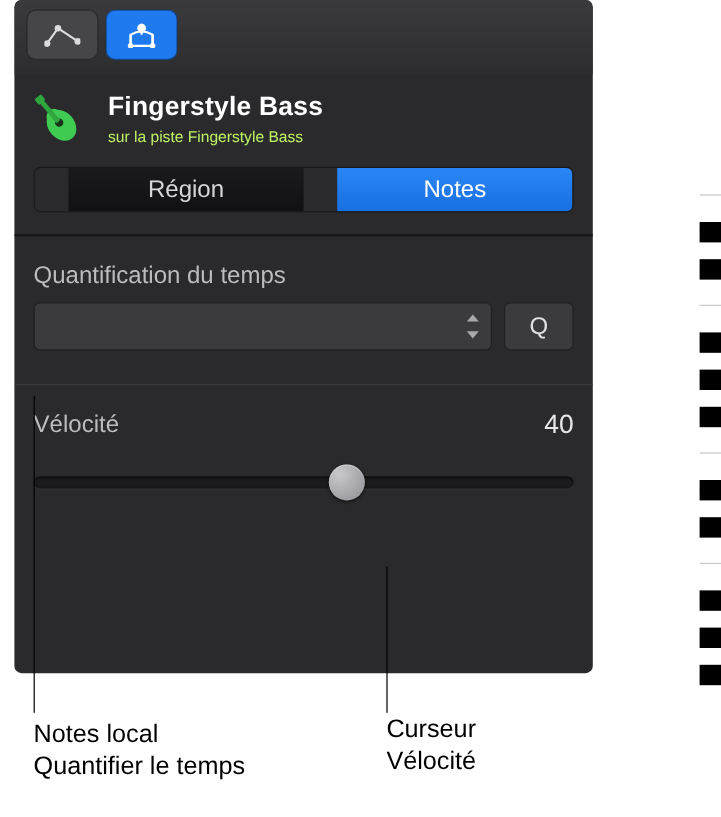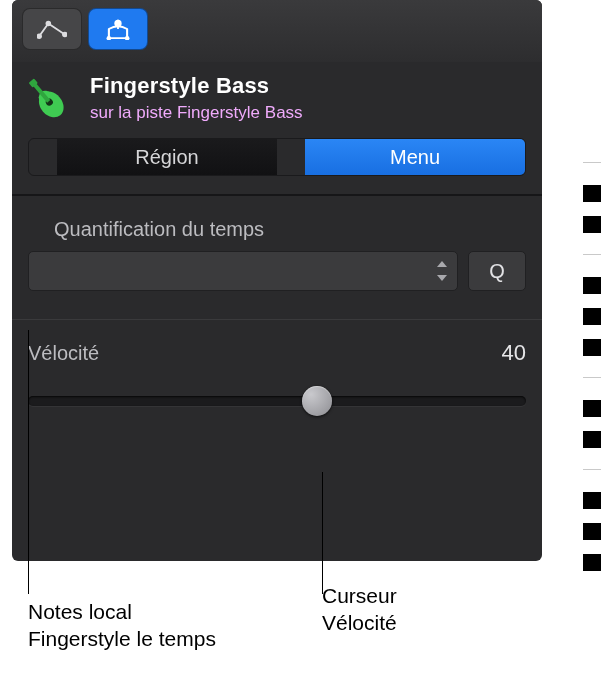--- a/index.html
+++ b/index.html
@@ -1,34 +1,34 @@
 <!DOCTYPE html>
 <html><head>
 <meta charset="utf-8">
 <style>
   * { box-sizing: border-box; margin: 0; padding: 0; }
   body { font-family: -apple-system, "Helvetica Neue", Arial, sans-serif; background: #fff; width: 601px; height: 681px; overflow: hidden; }
   .outer { position: relative; width: 601px; height: 681px; }
-  .panel { position: absolute; left: 12px; top: 0; width: 530px; height: 561px; background: #2a2a2c; border-radius: 6px; overflow: hidden; }
+  .panel { position: absolute; left: 12px; top: 0; width: 482px; height: 561px; background: #2a2a2c; border-radius: 6px; overflow: hidden; }
   .toolbar { display: flex; gap: 6px; padding: 8px 10px 12px 10px; background: linear-gradient(#3a3a3c, #2d2d2f); }
   .tool-btn { width: 60px; height: 42px; border-radius: 8px; display: flex; align-items: center; justify-content: center; border: 1px solid rgba(0,0,0,0.4); }
   .tool-btn.inactive { background: #464648; }
   .tool-btn.active { background: #1f7af0; }
   .tool-btn svg { width: 30px; height: 22px; }
   .header-row { display: flex; align-items: center; padding: 10px 16px 6px 16px; gap: 14px; }
   .guitar-icon svg { width: 48px; height: 48px; }
   .title-block h2 { color: #fff; font-size: 22px; font-weight: 600; letter-spacing: 0.2px; }
-  .title-block p { color: #f0abfc; font-size: 17px; margin-top: 4px; }
+  .title-block p { color: #bef264; font-size: 13px; margin-top: 4px; }
   .segmented { display: flex; margin: 8px 16px 0 16px; height: 38px; border-radius: 6px; overflow: hidden; border: 1px solid #1a1a1c; }
   .seg { flex: 1; display: flex; align-items: center; justify-content: center; color: #d6d6d8; font-size: 20px; cursor: pointer; margin-left: 28px; }
   .seg.inactive { background: linear-gradient(#1a1a1c,#111113); }
   .seg.active { background: linear-gradient(#2a86f5,#186fe2); color: #fff; font-weight: 500; }
   .sep { height: 2px; background: #161618; margin-top: 18px; }
   .section { padding: 22px 16px 6px 16px; }
-  .sec-label { color: #bcbcc0; font-size: 20px; margin-bottom: 10px; margin-left: 26px; }
+  .sec-label { color: #bcbcc0; font-size: 20px; margin-bottom: 10px; }
   .row-flex { display: flex; gap: 10px; align-items: stretch; }
   .dropdown { flex: 1; position: relative; height: 40px; background: #3b3b3d; border: 1px solid #202022; border-radius: 5px; display: flex; align-items: center; padding: 0 32px 0 10px; color: #bcbcc0; font-size: 17px; }
   .chevrons { position: absolute; right: 8px; top: 50%; transform: translateY(-50%); width: 14px; height: 20px; }
   .chevrons::before, .chevrons::after { content:""; position:absolute; left:2px; width:0; height:0; border-left:5px solid transparent; border-right:5px solid transparent; }
   .chevrons::before { top:0; border-bottom:6px solid #a9a9ad; }
   .chevrons::after  { bottom:0; border-top:6px solid #a9a9ad; }
   .q-btn { width: 58px; height: 40px; background: #3b3b3d; border:1px solid #202022; border-radius: 5px; color: #e2e2e5; font-size: 20px; font-weight: 500; display:flex; align-items:center; justify-content:center; cursor:pointer; }
   .sep2 { height: 1px; background: #3a3a3c; margin: 22px 0 0 0; }
   .vel-row { display:flex; justify-content: space-between; align-items:center; padding: 20px 16px 10px 16px; }
   .vel-label { color:#bcbcc0; font-size: 20px; }
@@ -83,21 +83,21 @@
         </svg>
       </div>
       <div class="title-block">
         <h2>Fingerstyle Bass</h2>
         <p>sur la piste Fingerstyle Bass</p>
       </div>
     </div>
 
     <div class="segmented">
       <div class="seg inactive">Région</div>
-      <div class="seg active">Menu</div>
+      <div class="seg active">Notes</div>
     </div>
 
     <div class="sep"></div>
 
     <div class="section">
       <div class="sec-label">Quantification du temps</div>
       <div class="row-flex">
         <div class="dropdown">
           <span></span>
           <span class="chevrons"></span>
@@ -147,19 +147,19 @@
     <div class="bkey" style="top:360px"></div>
     <div class="bkey" style="top:391px"></div>
     <div class="bkey" style="top:422px"></div>
   </div>
 
   <div class="callout-line" style="left:28px; top:330px; width:1px; height:264px;"></div>
   <div class="callout-line" style="left:322px; top:472px; width:1px; height:122px;"></div>
 
   <div class="callout-text" style="left:28px; top:598px;">
     <div>Notes local</div>
-    <div>Fingerstyle le temps</div>
+    <div>Quantifier le temps</div>
   </div>
-  <div class="callout-text" style="left:322px; top:582px;">
+  <div class="callout-text" style="left:322px; top:594px;">
     <div>Curseur</div>
     <div>Vélocité</div>
   </div>
 </div>
 
 </body></html>

